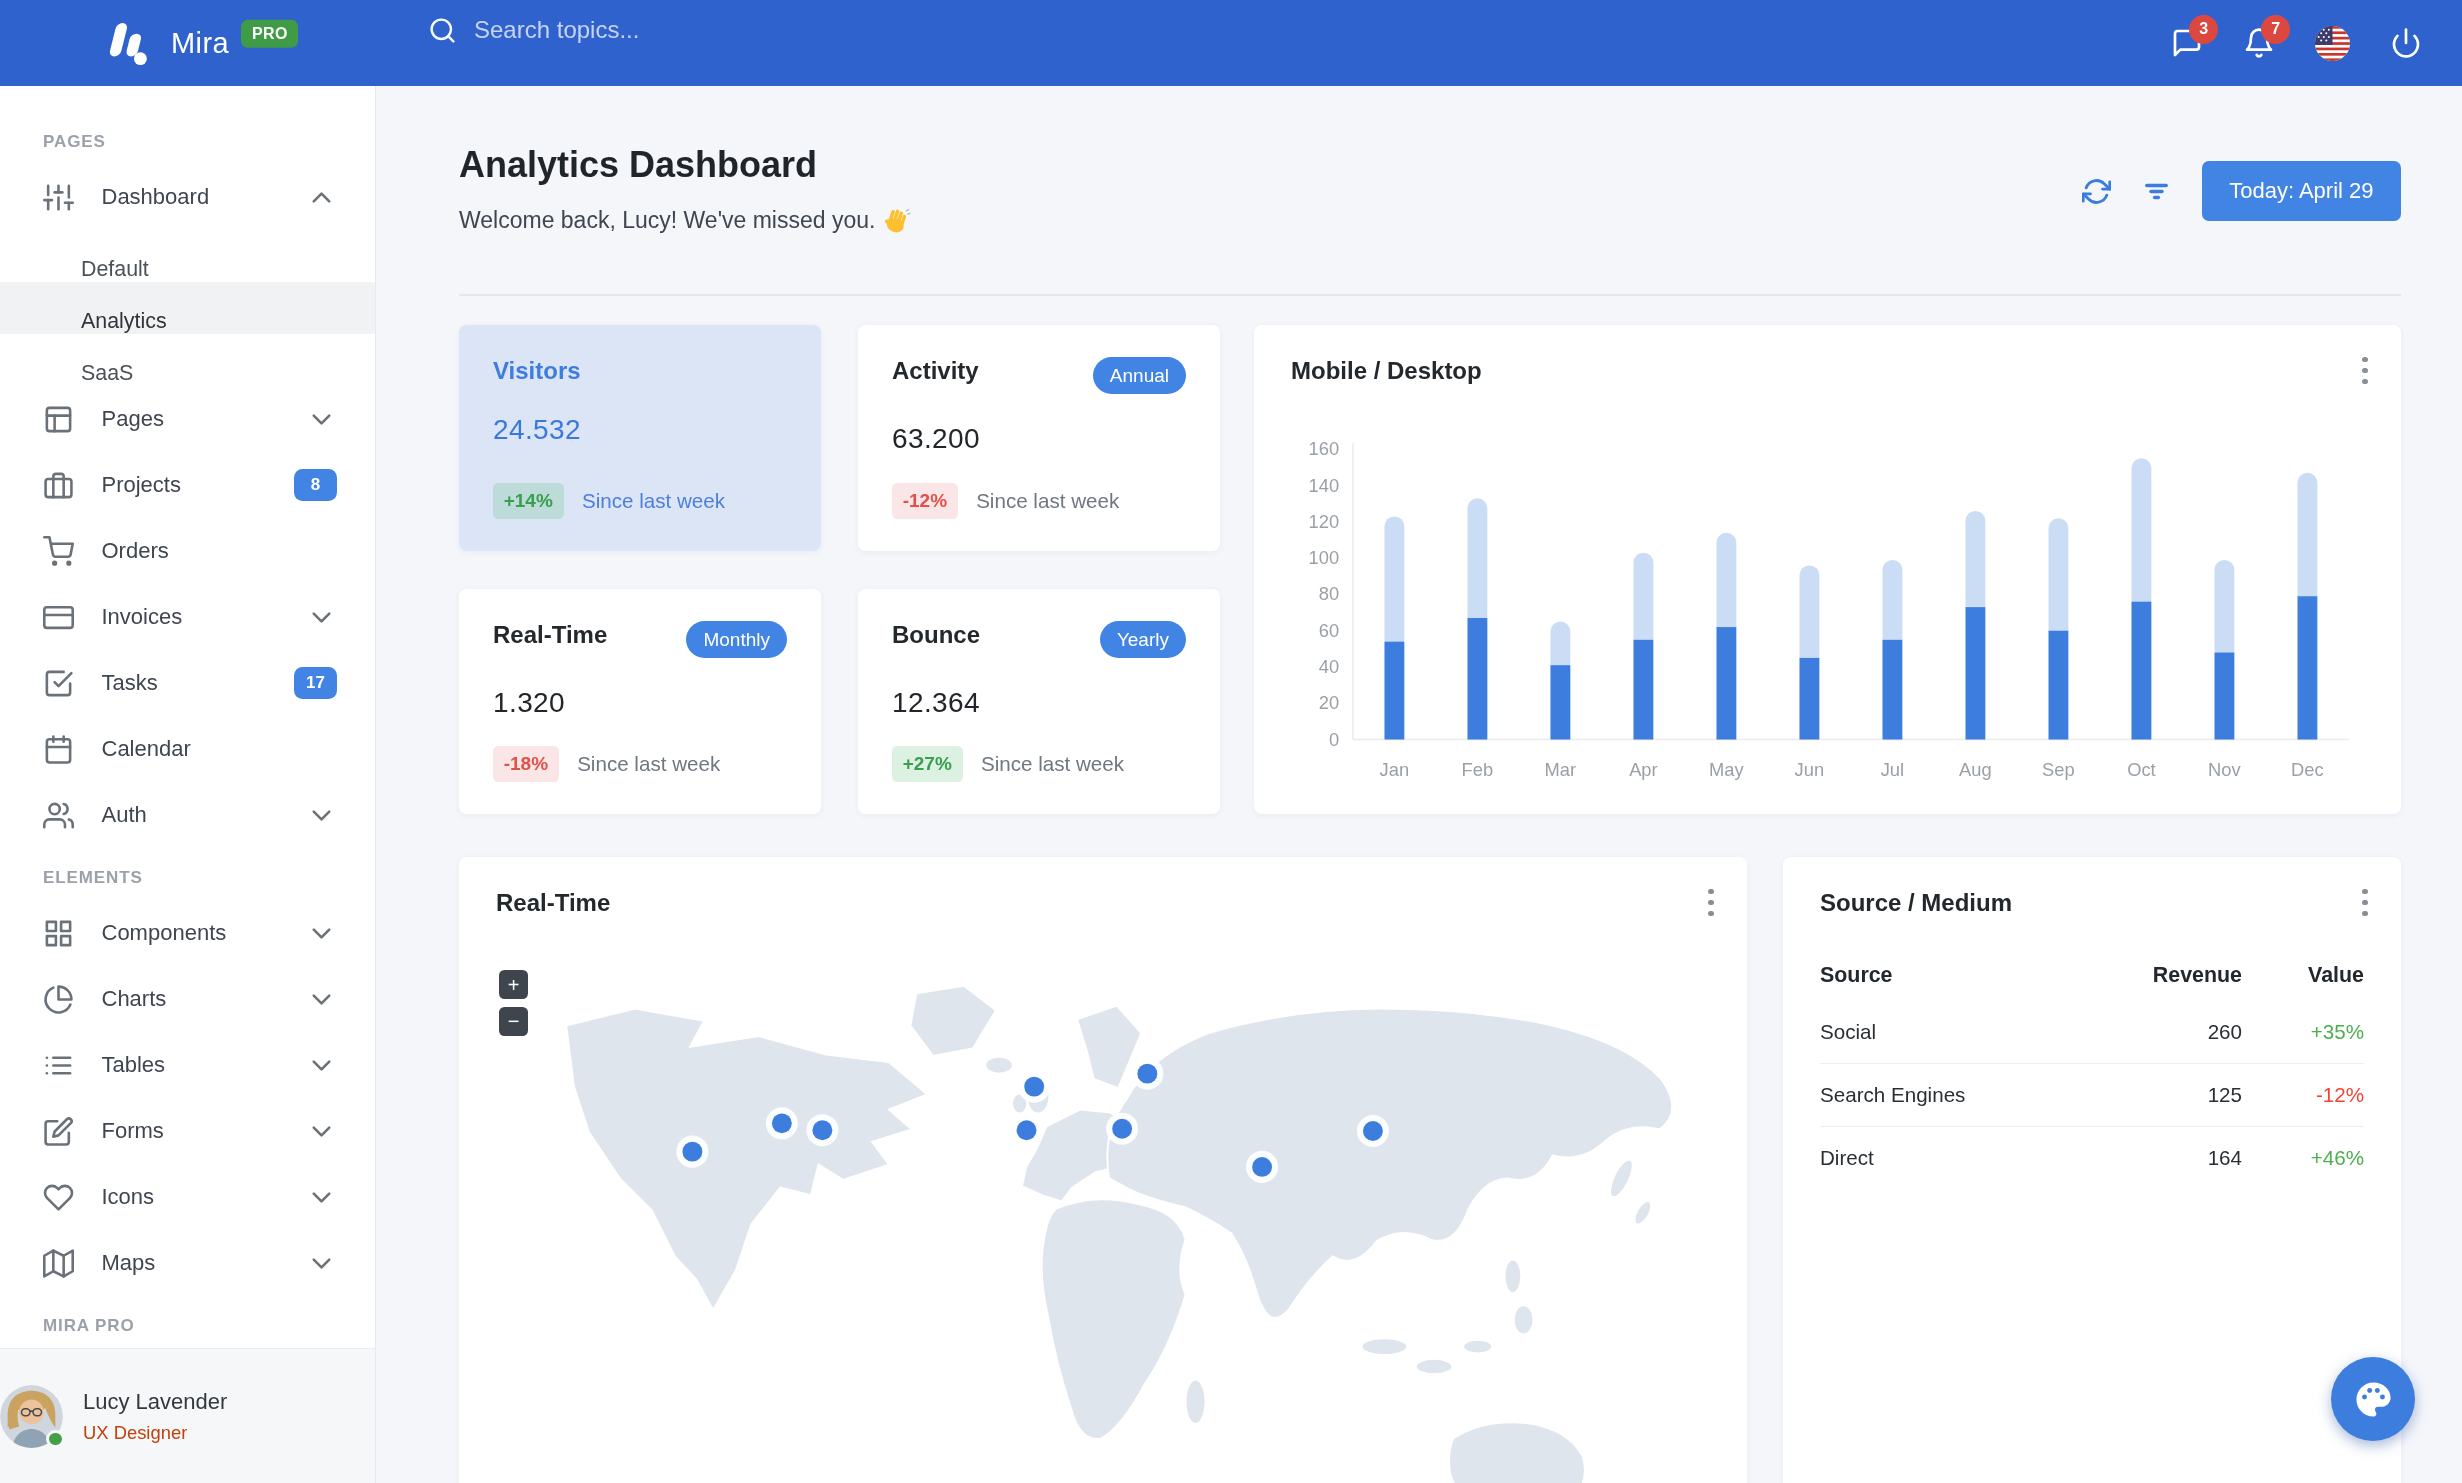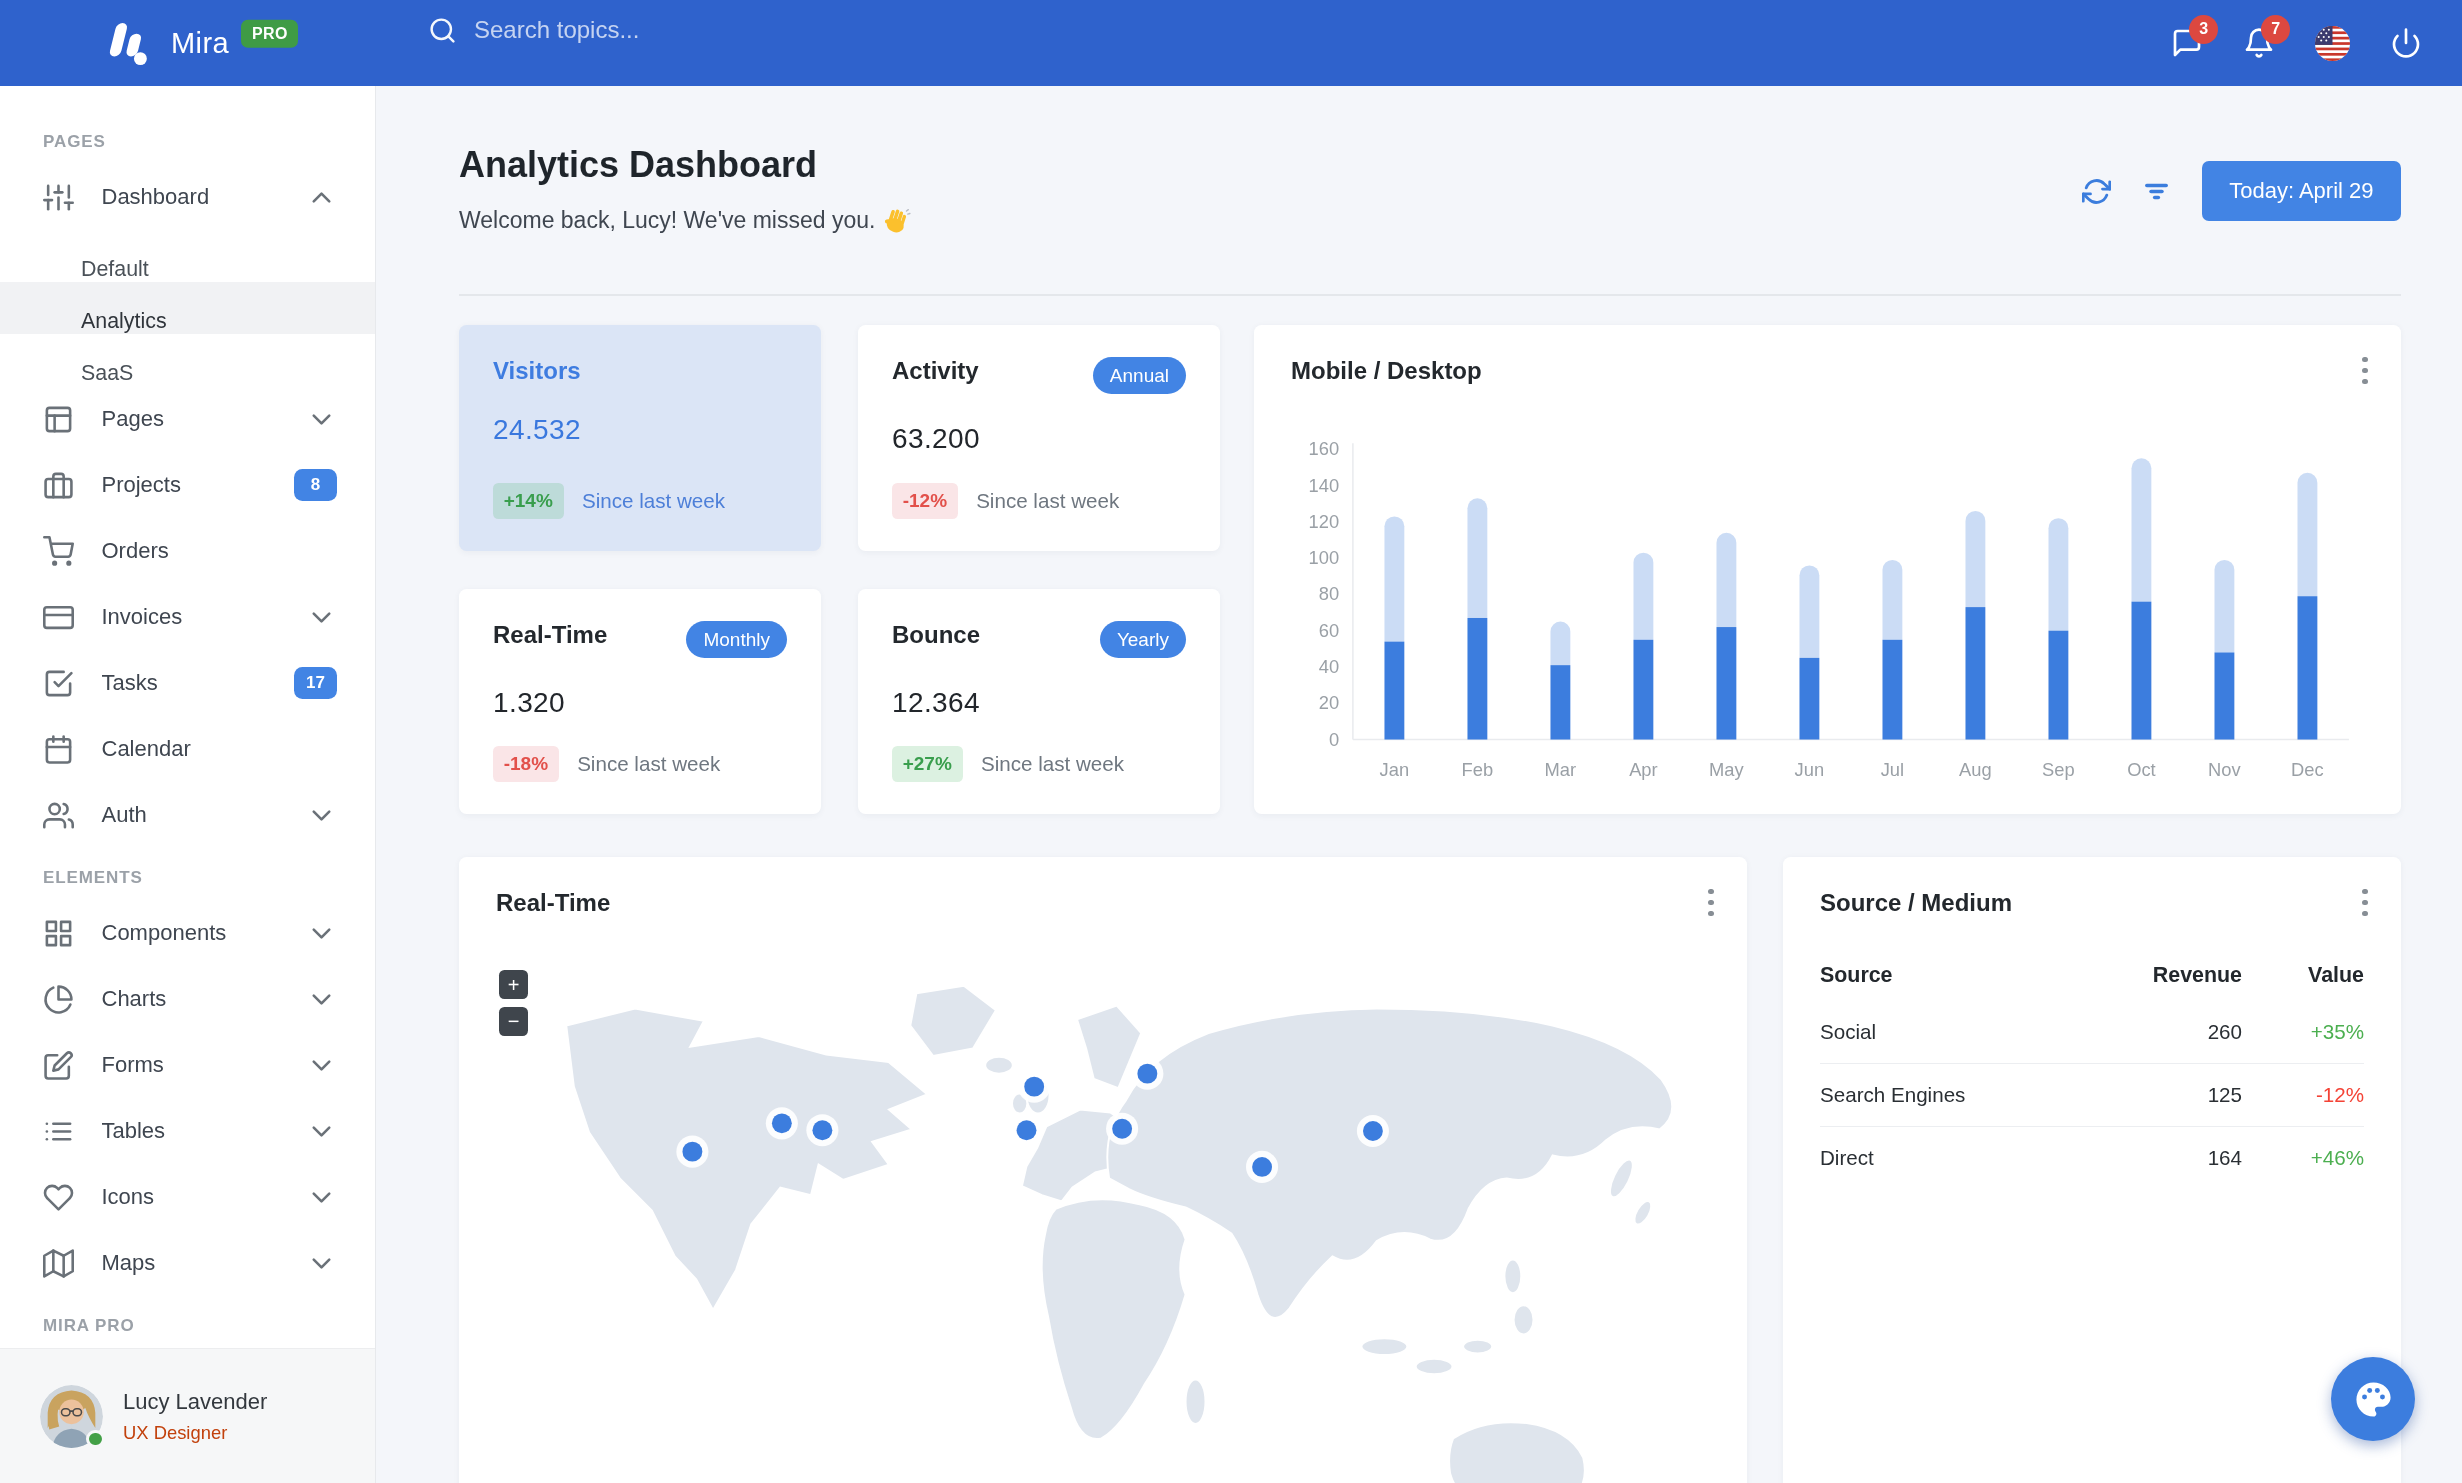--- a/index.html
+++ b/index.html
@@ -34,21 +34,21 @@
   .side-item .icon{width:31px;height:31px;color:#6A7178;flex:none;}
   .side-item .lbl{font-size:22px;color:#3F4650;margin-left:27.5px;}
   .side-sub{height:52px;display:flex;align-items:flex-end;padding-left:81px;cursor:pointer;}
   .side-sub .lbl{font-size:21.4px;color:#4A5158;}
   .side-sub.active{background:#F1F2F4;}
   .side-sub.active .lbl{color:#30353B;}
   .chev{margin-left:auto;width:21.4px;height:21.4px;color:#A6ACB3;}
   .side-badge{margin-left:auto;min-width:43px;height:32px;background:#4284E4;border-radius:8.4px;color:#fff;
     font-size:17px;font-weight:700;display:flex;align-items:center;justify-content:center;padding:0 7.6px;}
   .side-footer{position:absolute;bottom:0;left:0;width:100%;height:136px;background:#F6F7F8;border-top:1.5px solid #ECEDEF;
-    display:flex;align-items:center;padding-left:40px;cursor:pointer;}
+    display:flex;align-items:center;cursor:pointer;}
   .avatar{position:relative;width:63px;height:63px;flex:none;}
   .avatar svg{border-radius:50%;}
   .status-dot{position:absolute;right:-1.5px;bottom:0;width:18.4px;height:18.4px;border-radius:50%;background:#43A047;border:3.1px solid #F6F7F8;}
   .u-name{font-size:22px;color:#33383E;font-weight:500;}
   .u-role{font-size:18.4px;color:#c2410c;margin-top:6.1px;}
 
   
   .content{position:relative;flex:1;background:#F4F6FA;overflow:hidden;}
   .pg-title{position:absolute;left:83px;top:58px;font-size:36px;font-weight:700;color:#1F252B;}
   .pg-sub{position:absolute;left:83px;top:121px;font-size:23px;color:#3F4650;display:flex;align-items:center;gap:8px;}
@@ -342,43 +342,43 @@
           <span class="lbl">Charts</span>
           <span class="icon chev">
             <svg viewBox="0 0 24 24" fill="none" stroke="currentColor" stroke-width="2" stroke-linecap="round" stroke-linejoin="round">
               <polyline points="6 9 12 15 18 9"></polyline>
             </svg>
           </span>
         </div>
         <div class="side-item">
           <span class="icon">
             <svg viewBox="0 0 24 24" fill="none" stroke="currentColor" stroke-width="2" stroke-linecap="round" stroke-linejoin="round">
-              <path d="M11 4H4a2 2 0 0 0-2 2v14a2 2 0 0 0 2 2h14a2 2 0 0 0 2-2v-7"></path>
-              <path d="M18.5 2.5a2.12 2.12 0 0 1 3 3L12 15l-4 1 1-4 9.5-9.5z"></path>
-            </svg>
-          </span>
-          <span class="lbl">Forms</span>
-          <span class="icon chev">
-            <svg viewBox="0 0 24 24" fill="none" stroke="currentColor" stroke-width="2" stroke-linecap="round" stroke-linejoin="round">
-              <polyline points="6 9 12 15 18 9"></polyline>
-            </svg>
-          </span>
-        </div>
-        <div class="side-item">
-          <span class="icon">
-            <svg viewBox="0 0 24 24" fill="none" stroke="currentColor" stroke-width="2" stroke-linecap="round" stroke-linejoin="round">
               <line x1="8" y1="6" x2="21" y2="6"></line>
               <line x1="8" y1="12" x2="21" y2="12"></line>
               <line x1="8" y1="18" x2="21" y2="18"></line>
               <line x1="3" y1="6" x2="3.01" y2="6"></line>
               <line x1="3" y1="12" x2="3.01" y2="12"></line>
               <line x1="3" y1="18" x2="3.01" y2="18"></line>
             </svg>
           </span>
           <span class="lbl">Tables</span>
+          <span class="icon chev">
+            <svg viewBox="0 0 24 24" fill="none" stroke="currentColor" stroke-width="2" stroke-linecap="round" stroke-linejoin="round">
+              <polyline points="6 9 12 15 18 9"></polyline>
+            </svg>
+          </span>
+        </div>
+        <div class="side-item">
+          <span class="icon">
+            <svg viewBox="0 0 24 24" fill="none" stroke="currentColor" stroke-width="2" stroke-linecap="round" stroke-linejoin="round">
+              <path d="M11 4H4a2 2 0 0 0-2 2v14a2 2 0 0 0 2 2h14a2 2 0 0 0 2-2v-7"></path>
+              <path d="M18.5 2.5a2.12 2.12 0 0 1 3 3L12 15l-4 1 1-4 9.5-9.5z"></path>
+            </svg>
+          </span>
+          <span class="lbl">Forms</span>
           <span class="icon chev">
             <svg viewBox="0 0 24 24" fill="none" stroke="currentColor" stroke-width="2" stroke-linecap="round" stroke-linejoin="round">
               <polyline points="6 9 12 15 18 9"></polyline>
             </svg>
           </span>
         </div>
         <div class="side-item">
           <span class="icon">
             <svg viewBox="0 0 24 24" fill="none" stroke="currentColor" stroke-width="2" stroke-linecap="round" stroke-linejoin="round">
               <path d="M20.84 4.61a5.5 5.5 0 0 0-7.78 0L12 5.67l-1.06-1.06a5.5 5.5 0 0 0-7.78 7.78l1.06 1.06L12 21.23l7.78-7.78 1.06-1.06a5.5 5.5 0 0 0 0-7.78z"></path>

